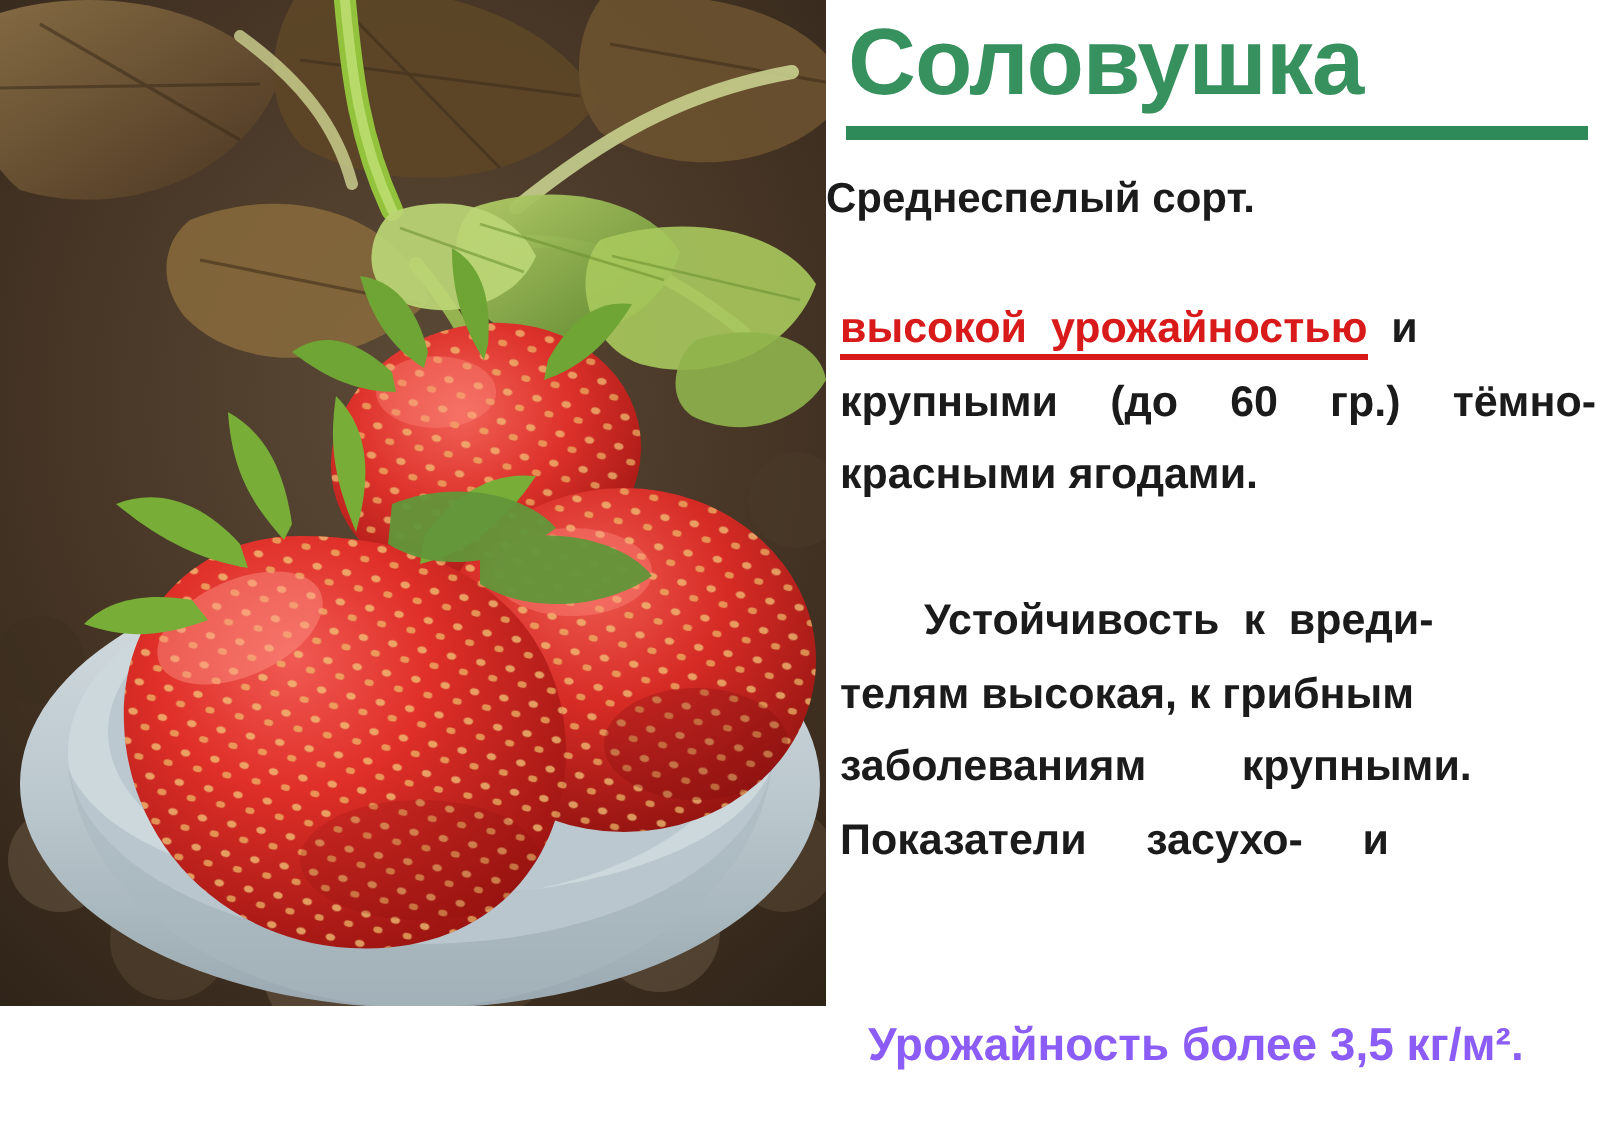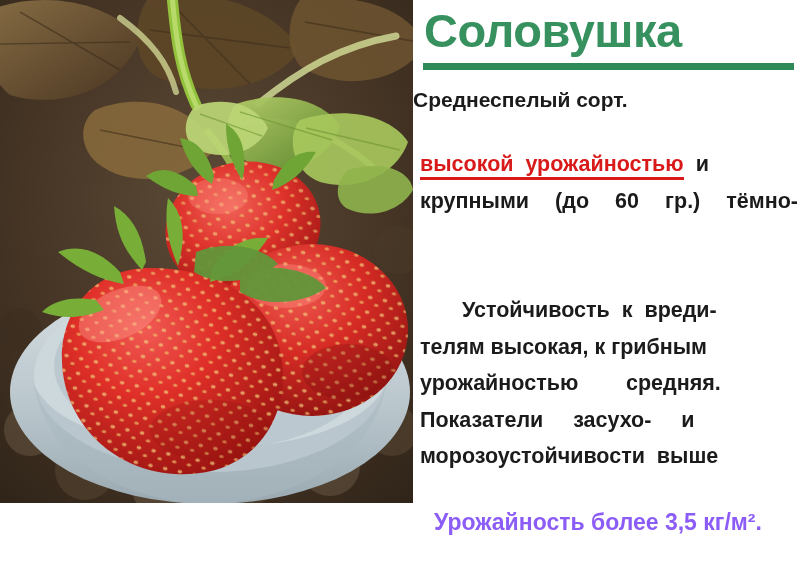--- a/index.html
+++ b/index.html
@@ -300,26 +300,26 @@
   <div id="textcol">
 
     <div id="title">Соловушка</div>
     <div id="title-rule"></div>
 
     <div id="subtitle">Среднеспелый сорт.</div>
 
     <div class="para" id="para-yield">
       <span class="jline-last"><span class="hl">высокой  урожайностью</span><span>  и</span></span>
       <span class="jline">крупными (до 60 гр.) тёмно-</span>
+      <span class="jline-last">красными ягодами.</span>
     </div>
 
     <div class="para" id="para-resist">
       <span class="jline-last" style="text-indent:42px;">Устойчивость  к  вреди-</span>
       <span class="jline-last">телям высокая, к грибным</span>
-      <span class="jline-last">урожайностью        средняя.</span>
+      <span class="jline-last">заболеваниям        крупными.</span>
       <span class="jline-last">Показатели     засухо-     и</span>
-      <span class="jline-last">морозоустойчивости  выше</span>
     </div>
 
     <div id="footline">Урожайность более 3,5 кг/м².</div>
 
   </div>
 </div>
 
 </body></html>

